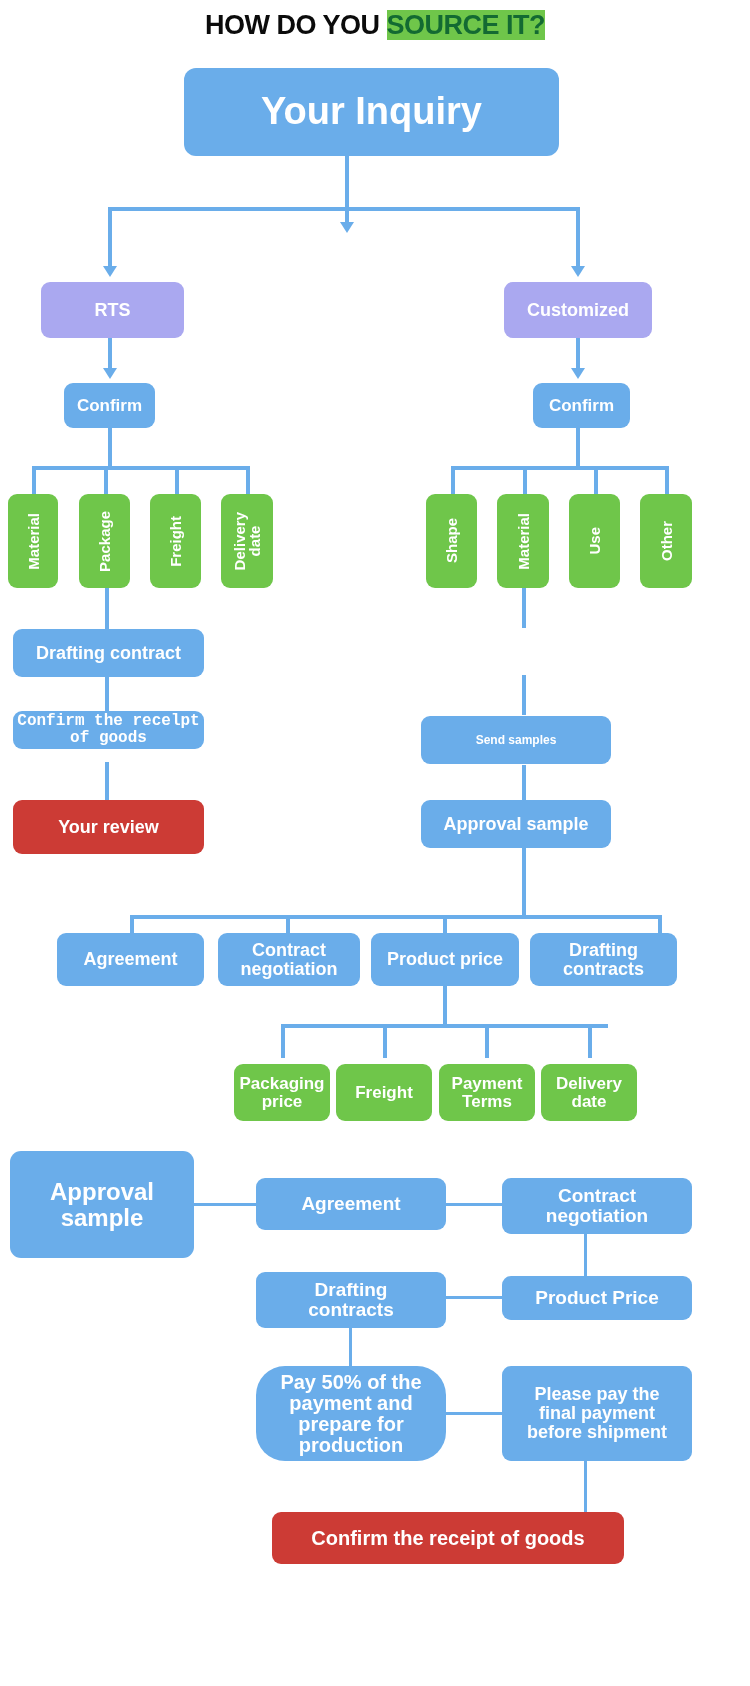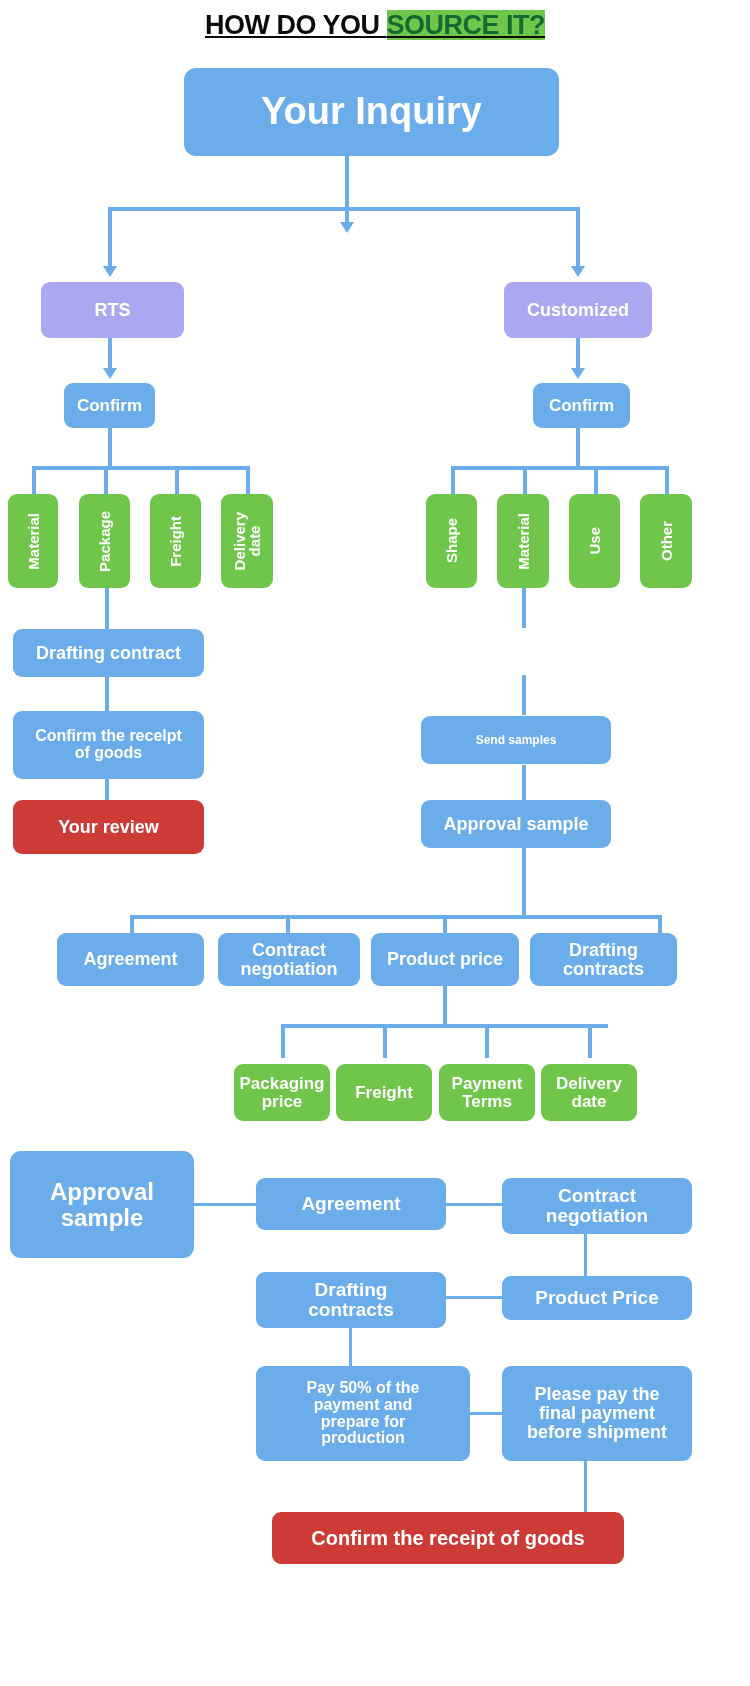--- a/index.html
+++ b/index.html
@@ -5,21 +5,21 @@
   html,body{margin:0;padding:0;}
   body{
     width:750px;height:1686px;background:#ffffff;
     font-family:"Liberation Sans", sans-serif;
     position:relative;overflow:hidden;
   }
   #canvas{position:absolute;left:0;top:0;width:750px;height:1686px;}
   .title{
     position:absolute;left:0;top:10px;width:750px;text-align:center;
     font-size:27px;font-weight:bold;letter-spacing:-0.5px;
-    color:#0b0b0b;white-space:nowrap;text-decoration:underline;
+    color:#0b0b0b;white-space:nowrap;
   }
   .title .green{color:#136a32;}
   .node{
     position:absolute;box-sizing:border-box;
     display:flex;align-items:center;justify-content:center;text-align:center;
     color:#ffffff;font-weight:bold;line-height:1.05;
     border-radius:9px;padding:2px 4px;
   }
   .blue{background:#6aadea;}
   .purple{background:#aaa8f0;}
@@ -147,21 +147,21 @@
     <span class="vtext">Material</span>
   </div>
   <div class="node green" style="left:569px;top:494px;width:51px;height:94px;font-size:15px;">
     <span class="vtext">Use</span>
   </div>
   <div class="node green" style="left:640px;top:494px;width:52px;height:94px;font-size:15px;">
     <span class="vtext">Other</span>
   </div>
 
   <div class="node blue" style="left:13px;top:629px;width:191px;height:48px;font-size:18px;">Drafting contract</div>
-  <div class="node blue" style="left:13px;top:711px;width:191px;height:68px;font-size:16px;white-space:pre-line;">Confirm the recelpt
+  <div class="node blue" style="left:13px;top:711px;width:191px;height:38px;font-size:16px;white-space:pre-line;font-family:Liberation Mono, monospace;">Confirm the recelpt
 of goods</div>
   <div class="node red" style="left:13px;top:800px;width:191px;height:54px;font-size:18px;">Your review</div>
 
   <div class="node blue" style="left:421px;top:716px;width:190px;height:48px;font-size:12px;">Send samples</div>
   <div class="node blue" style="left:421px;top:800px;width:190px;height:48px;font-size:18px;">Approval sample</div>
 
   <div class="node blue" style="left:57px;top:933px;width:147px;height:53px;font-size:18px;">Agreement</div>
   <div class="node blue" style="left:218px;top:933px;width:142px;height:53px;font-size:18px;white-space:pre-line;">Contract
 negotiation</div>
   <div class="node blue" style="left:371px;top:933px;width:148px;height:53px;font-size:18px;">Product price</div>
@@ -179,21 +179,21 @@
   <div class="node blue" style="left:10px;top:1151px;width:184px;height:107px;font-size:24px;white-space:pre-line;border-radius:11px;">Approval
 sample</div>
   <div class="node blue" style="left:256px;top:1178px;width:190px;height:52px;font-size:19px;">Agreement</div>
   <div class="node blue" style="left:502px;top:1178px;width:190px;height:56px;font-size:19px;white-space:pre-line;">Contract
 negotiation</div>
 
   <div class="node blue" style="left:256px;top:1272px;width:190px;height:56px;font-size:19px;white-space:pre-line;">Drafting
 contracts</div>
   <div class="node blue" style="left:502px;top:1276px;width:190px;height:44px;font-size:19px;">Product Price</div>
 
-  <div class="node blue" style="left:256px;top:1366px;width:214px;height:95px;font-size:16px;white-space:pre-line;">Pay 50% of the
+  <div class="node blue" style="left:256px;top:1366px;width:190px;height:95px;font-size:20px;white-space:pre-line;border-radius:29px;">Pay 50% of the
 payment and
 prepare for
 production</div>
   <div class="node blue" style="left:502px;top:1366px;width:190px;height:95px;font-size:18px;white-space:pre-line;">Please pay the
 final payment
 before shipment</div>
 
   <div class="node red" style="left:272px;top:1512px;width:352px;height:52px;font-size:20px;">Confirm the receipt of goods</div>
 
 </div>

